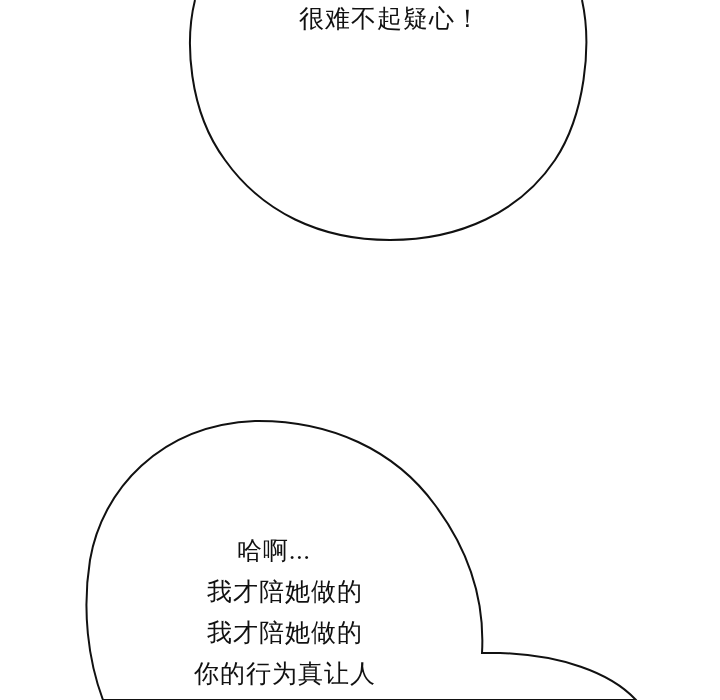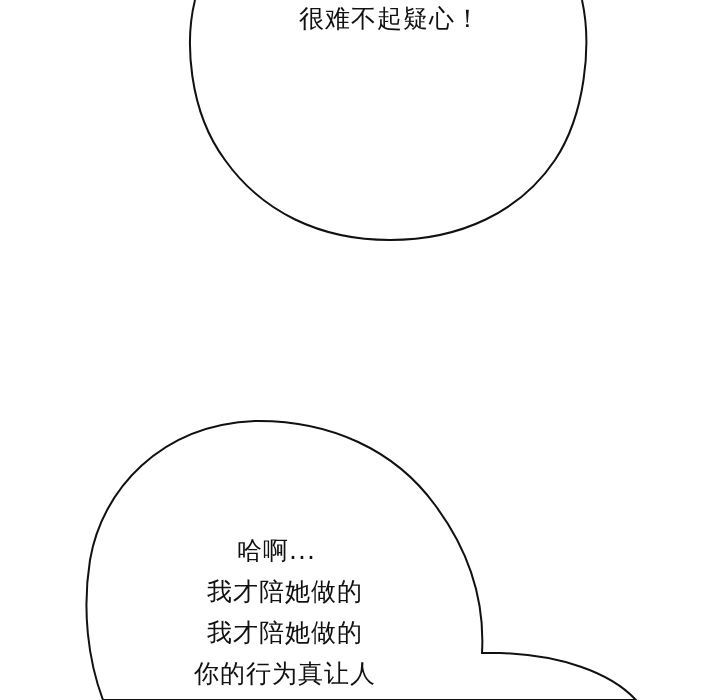--- a/index.html
+++ b/index.html
@@ -29,18 +29,18 @@
     <path d="M 195 0 C 185 40, 188 110, 225 160 C 262 212, 320 240, 390 240 C 460 240, 520 212, 555 160 C 585 115, 592 45, 582 0" fill="#ffffff" stroke="#111111" stroke-width="2"></path>
 
     <path d="M 103 700 C 88 660, 82 610, 90 560 C 102 490, 160 425, 255 421 C 330 420, 395 450, 435 505 C 470 552, 485 600, 482 653 L 500 653 C 560 655, 610 672, 636 700 Z" fill="#ffffff" stroke="#111111" stroke-width="2"></path>
   </svg>
 
   <div class="text" id="bubble1-text">
     <div style="">很难不起疑心！</div>
   </div>
 
   <div class="text" id="bubble2-text">
-    <div style="text-align:left; padding-left:72px;">哈啊...</div>
+    <div style="text-align:left; padding-left:72px;font-family:Liberation Serif, serif;">哈啊...</div>
     <div>我才陪她做的</div>
     <div>我才陪她做的</div>
     <div>你的行为真让人</div>
   </div>
 </div>
 
 </body></html>

